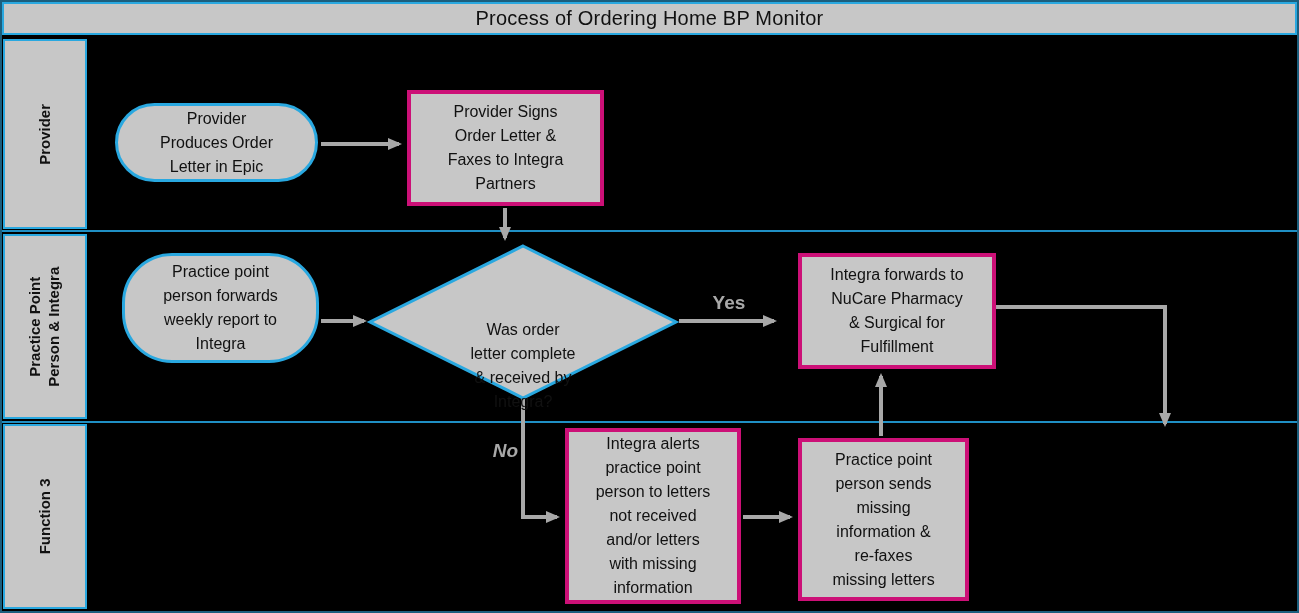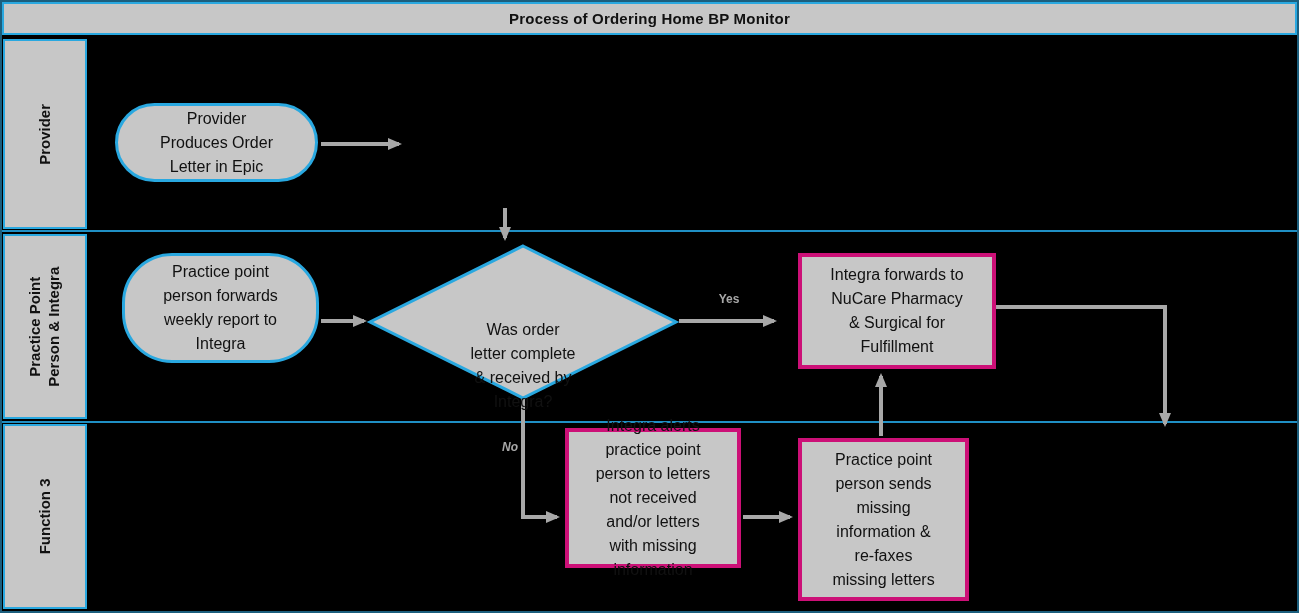--- a/index.html
+++ b/index.html
@@ -8,21 +8,21 @@
     background:var(--background);
     font-family:"Liberation Sans","DejaVu Sans",sans-serif;
     overflow:hidden;
   }
   .frame{position:absolute;inset:0;border:2px solid var(--outer-border);pointer-events:none;z-index:5;}
   .titlebar{
     position:absolute;left:2px;top:2px;width:1295px;height:33px;
     background:var(--lane-fill);border:2px solid var(--terminator-border);
     box-sizing:border-box;display:flex;align-items:center;justify-content:center;z-index:3;
   }
-  .titlebar span{font-size:15px;font-weight:bold;color:var(--text);letter-spacing:.2px;}
+  .titlebar span{font-size:20px;font-weight:normal;color:var(--text);letter-spacing:.2px;}
   .divider{position:absolute;left:0;width:1299px;height:2px;background:var(--lane-divider);z-index:1;}
   .d1{top:230px;} .d2{top:421px;}
   .lane-cell{
     position:absolute;left:3px;width:84px;background:var(--lane-fill);
     border:2px solid var(--terminator-border);box-sizing:border-box;
     display:flex;align-items:center;justify-content:center;z-index:2;
   }
   .c1{top:39px;height:190px;} .c2{top:234px;height:185px;} .c3{top:424px;height:185px;}
   .rot{
     flex:none;transform:rotate(-90deg);white-space:pre-line;text-align:center;
@@ -38,29 +38,29 @@
   }
   .terminator{border:3px solid var(--terminator-border);}
   .process{border:4px solid var(--process-border);}
   .node-text,.dtext{
     white-space:pre-line;text-align:center;font-size:16px;line-height:24px;color:var(--text);
   }
   .n1{left:115px;top:103px;width:203px;height:79px;border-radius:40px;}
   .n2{left:407px;top:90px;width:197px;height:116px;}
   .n3{left:122px;top:253px;width:197px;height:110px;border-radius:50px;}
   .n5{left:782px;top:253px;width:198px;height:116px;margin-left:16px;}
-  .n6{left:565px;top:428px;width:176px;height:140px;}
+  .n6{left:565px;top:428px;width:176px;height:176px;}
   .n7{left:798px;top:438px;width:171px;height:163px;}
   .n8{left:1082px;top:432px;width:183px;height:164px;border-radius:34px;}
   .dbox{
     position:absolute;left:433px;top:274px;width:180px;height:96px;
     display:flex;align-items:center;justify-content:center;z-index:2;background:transparent;margin-top:44px;
   }
   .edge-label{
-    position:absolute;z-index:2;font-size:12px;font-weight:bold;color:var(--connector);
+    position:absolute;z-index:2;font-size:19px;font-weight:bold;color:var(--connector);
   }
   .lbl-yes{left:706px;top:292px;width:46px;text-align:center;}
   .lbl-no{left:482px;top:440px;width:36px;text-align:right;font-style:italic;}
 </style>
 </head>
 <body>
 
 <div class="chart">
 
   <div class="frame"></div>
@@ -99,20 +99,26 @@
     <line class="edge" x1="743" y1="517" x2="790" y2="517" marker-end="url(#ah)"></line>
     <line class="edge" x1="881" y1="436" x2="881" y2="376" marker-end="url(#ah)"></line>
   </svg>
 
   <div class="node terminator n1">
     <span class="node-text">Provider
 Produces Order
 Letter in Epic</span>
   </div>
 
+  <div class="node process n2">
+    <span class="node-text">Provider Signs
+Order Letter &amp;
+Faxes to Integra
+Partners</span>
+  </div>
 
   <div class="node terminator n3">
     <span class="node-text">Practice point
 person forwards
 weekly report to
 Integra</span>
   </div>
 
   <div class="dbox">
     <span class="dtext">Was order

